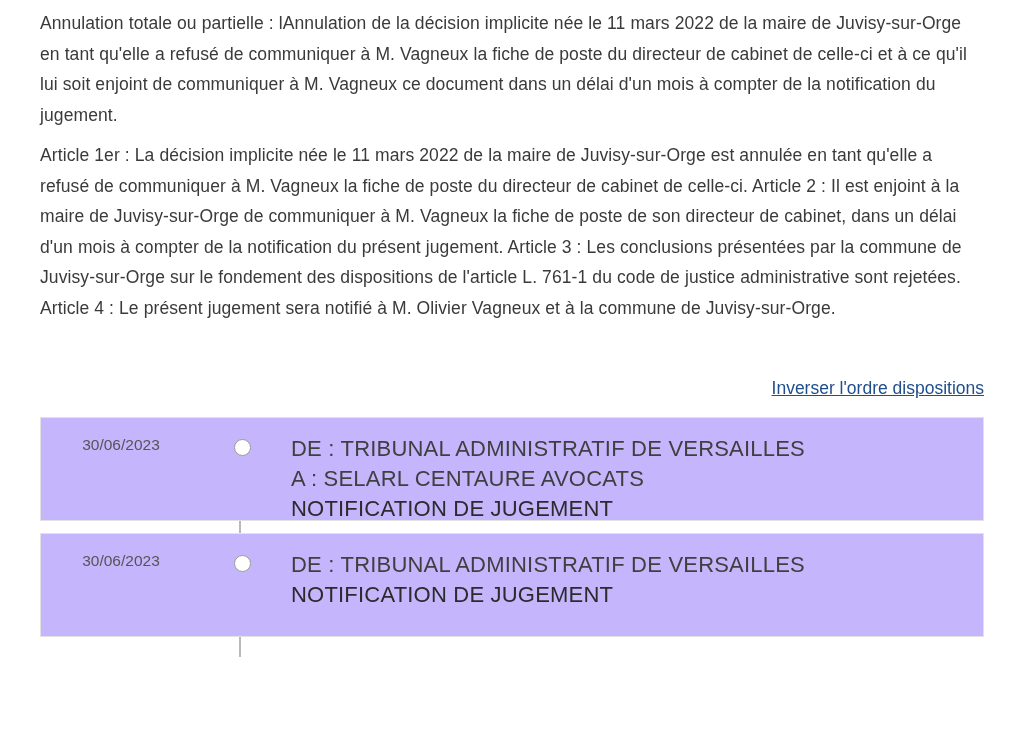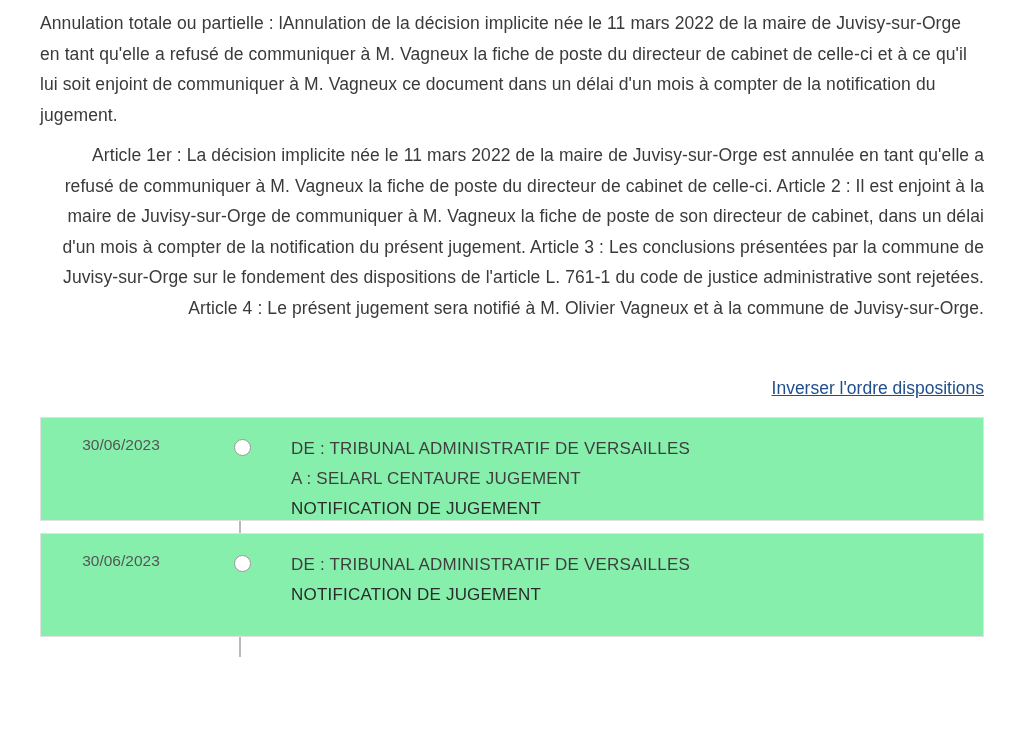--- a/index.html
+++ b/index.html
@@ -24,21 +24,20 @@
   .para {
     font-size: 17.5px;
     line-height: 30.5px;
     color: #3a3a3a;
     margin: 0;
     padding-top: 8px;
     letter-spacing: 0.1px;
   }
   .para.second {
     padding-top: 10px;
-    text-align: right;
   }
   h2.section-title {
     font-family: "DejaVu Serif", "Liberation Serif", serif;
     font-weight: 400;
     font-size: 38px;
     line-height: 44px;
     color: #2b2b2b;
     margin: 26px 0 14px 0;
     letter-spacing: 0.3px;
   }
@@ -74,21 +73,21 @@
     position: absolute;
     left: 199px;
     top: 30px;
     bottom: -20px;
     width: 2px;
     background: #b9b9b9;
   }
   .event {
     position: relative;
     border: 1px solid #e2e2e2;
-    background: #86efac;
+    background: #c4b5fd;
     height: 104px;
     box-sizing: border-box;
     margin-bottom: 12px;
     display: flex;
     align-items: flex-start;
   }
   .event-date {
     width: 160px;
     flex: 0 0 160px;
     text-align: center;
@@ -112,21 +111,21 @@
     border-radius: 50%;
     border: 1.5px solid #9a9a9a;
     background: #ffffff;
     box-sizing: border-box;
   }
   .event-body {
     flex: 1 1 auto;
     padding-top: 16px;
   }
   .event-line {
-    font-size: 17px;
+    font-size: 22px;
     line-height: 30px;
     color: #3f3f3f;
     letter-spacing: 0.2px;
   }
   .event-line.bold {
     font-weight: 400;
     color: #2b2b2b;
   }
 </style>
 </head>
@@ -146,21 +145,21 @@
   <div class="timeline">
     <div class="timeline-rail"></div>
 
     <div class="event">
       <div class="event-date">30/06/2023</div>
       <div class="event-dot-col">
         <div class="event-dot"></div>
       </div>
       <div class="event-body">
         <div class="event-line">DE : TRIBUNAL ADMINISTRATIF DE VERSAILLES</div>
-        <div class="event-line">A : SELARL CENTAURE JUGEMENT</div>
+        <div class="event-line">A : SELARL CENTAURE AVOCATS</div>
         <div class="event-line bold">NOTIFICATION DE JUGEMENT</div>
       </div>
     </div>
 
     <div class="event">
       <div class="event-date">30/06/2023</div>
       <div class="event-dot-col">
         <div class="event-dot"></div>
       </div>
       <div class="event-body">

